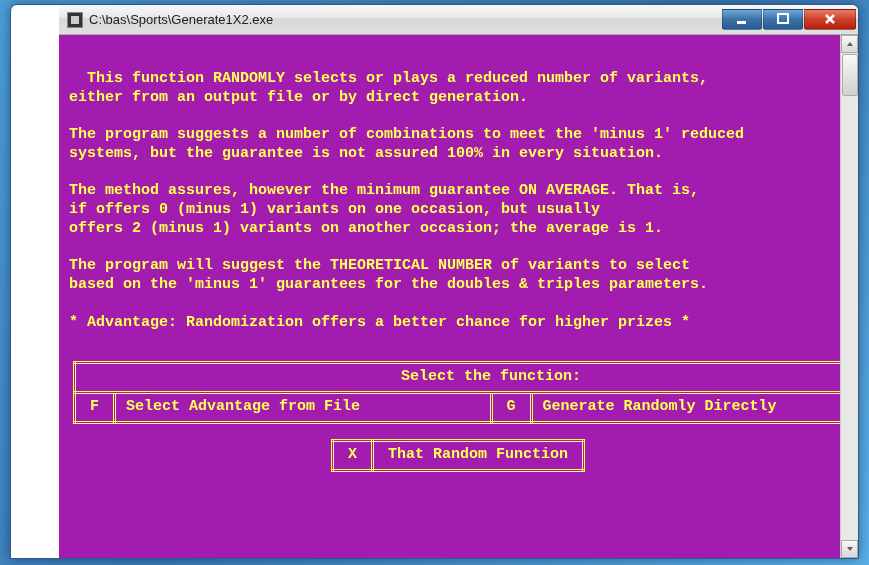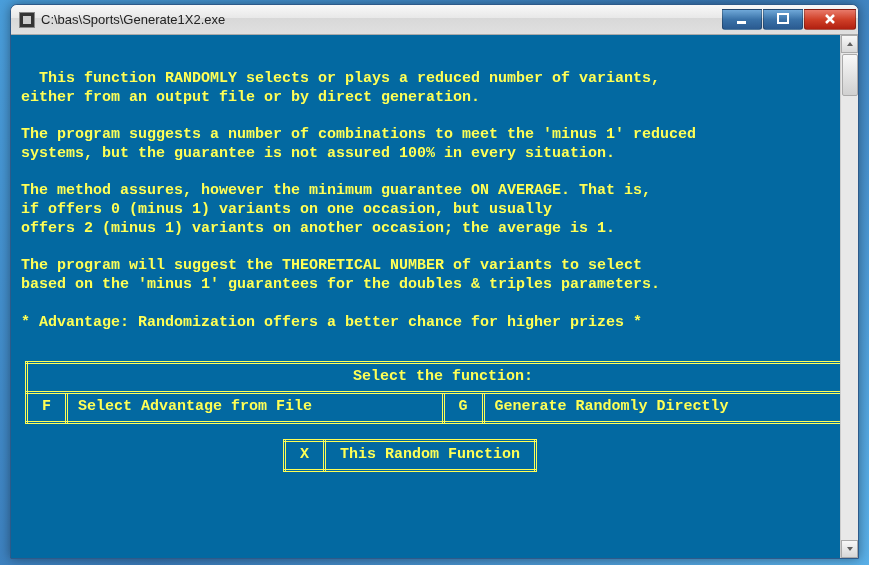--- a/index.html
+++ b/index.html
@@ -17,20 +17,21 @@
     left: 10px;
     width: 849px;
     height: 555px;
     background: #fff;
     border: 1px solid #2d5a8a;
     border-radius: 7px 7px 0 0;
     box-shadow: 0 0 12px rgba(0,0,0,0.4);
     display: flex;
     flex-direction: column;
     overflow: hidden;
+    padding-left: 48px;
   }
   .titlebar {
     height: 30px;
     background: linear-gradient(to bottom, #f8f8f8 0%, #e8e8e8 45%, #d8d8d8 46%, #e0e0e0 100%);
     border-bottom: 1px solid #aaa;
     display: flex;
     align-items: center;
     padding: 0 2px 0 8px;
     border-radius: 6px 6px 0 0;
   }
@@ -82,21 +83,21 @@
   }
   .win-btn svg { display:block; }
   .content-area {
     flex: 1;
     display: flex;
     position: relative;
     background: #fff;
   }
   .console {
     flex: 1;
-    background: #0369a1;
+    background: #a21caf;
     color: #ffff55;
     font-family: 'Courier New', monospace;
     font-size: 15px;
     font-weight: bold;
     padding: 16px 6px 12px 10px;
     line-height: 1.25;
     white-space: pre;
     overflow: hidden;
   }
   .scrollbar {
@@ -207,21 +208,21 @@
 <td class="key">F</td>
 <td>Select Advantage from File</td>
 <td class="key">G</td>
 <td>Generate Randomly Directly</td>
 </tr>
 </tbody></table>
 <div class="bottom-row-wrap">
 <table class="bottom-table">
 <tbody><tr>
 <td class="key">X</td>
-<td>This Random Function</td>
+<td>That Random Function</td>
 </tr>
 </tbody></table>
 </div>
 </div>
     </div>
     <div class="scrollbar">
       <div class="sb-btn">
         <svg width="8" height="6">
             <path d="M4 1 L7 5 L1 5 Z" fill="#606060"></path>
           </svg>

